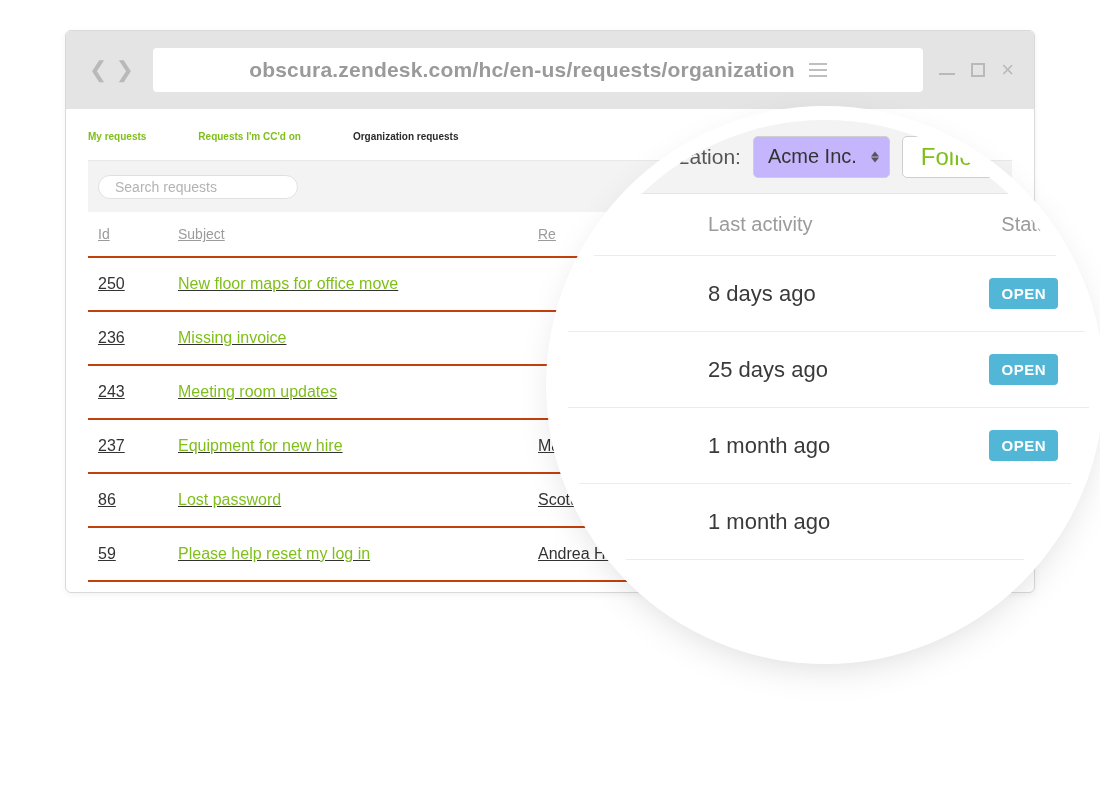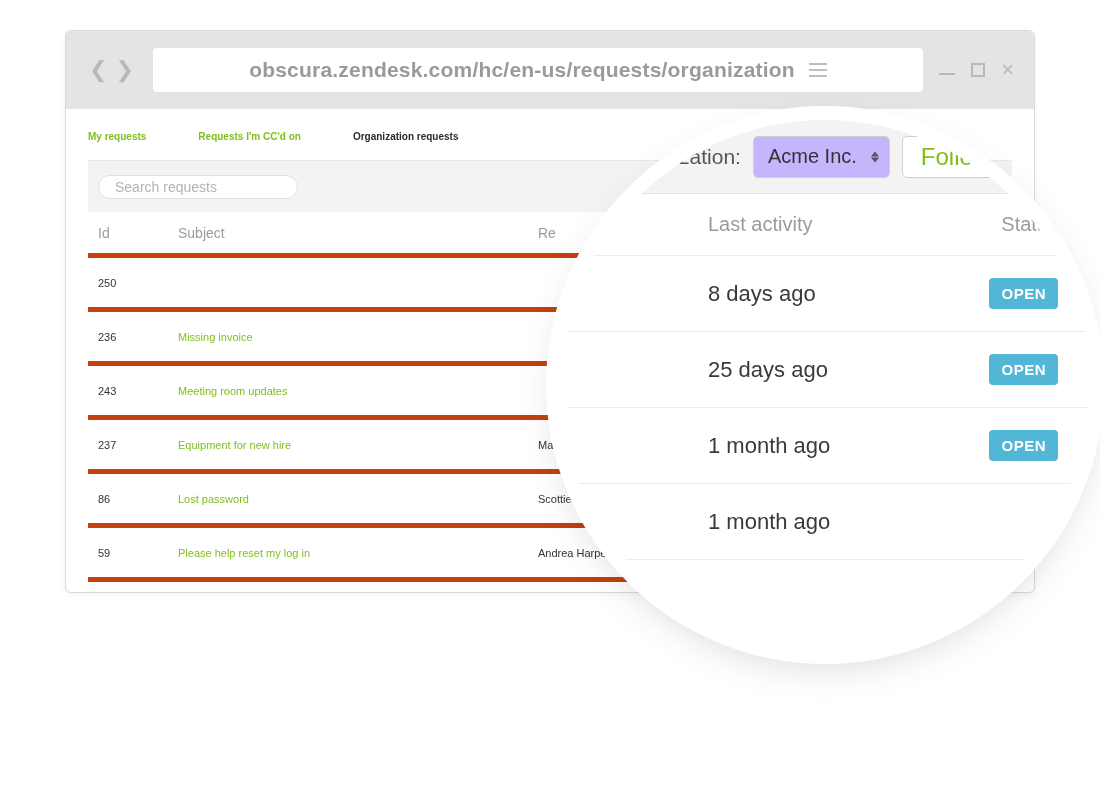--- a/index.html
+++ b/index.html
@@ -74,25 +74,26 @@
       color: #b3b3b3;
       font-size: 14px;
       display: flex;
       align-items: center;
     }
     .table { width: 100%; }
     .thead, .trow {
       display: grid;
       grid-template-columns: 80px 360px 160px 1fr 110px;
       align-items: center;
-      border-bottom: 5px solid #c2410c;
+      border-bottom: 2px solid #c2410c;
       padding: 0 10px;
+      text-decoration: underline;
     }
     .thead { height: 46px; color: #9b9b9b; font-size: 14px; }
-    .trow { height: 54px; font-size: 11px; color: #333; }
+    .trow { height: 54px; font-size: 16px; color: #333; }
     .trow .subj { color: #7fbf1a; }
     .trow .id { color: #333; }
     .magnifier {
       position: absolute;
       top: 120px;
       left: 560px;
       width: 530px;
       height: 530px;
       border-radius: 50%;
       background: #fff;
@@ -202,20 +203,21 @@
     <div class="table">
       <div class="thead">
         <span>Id</span>
         <span>Subject</span>
         <span>Re</span>
         <span></span>
           <span></span>
       </div>
       <div class="trow">
         <span class="id">250</span>
+        <span class="subj">New floor maps for office move</span>
         <span></span>
         <span></span>
           <span></span>
       </div>
       <div class="trow">
         <span class="id">236</span>
         <span class="subj">Missing invoice</span>
         <span></span>
         <span></span>
           <span></span>

